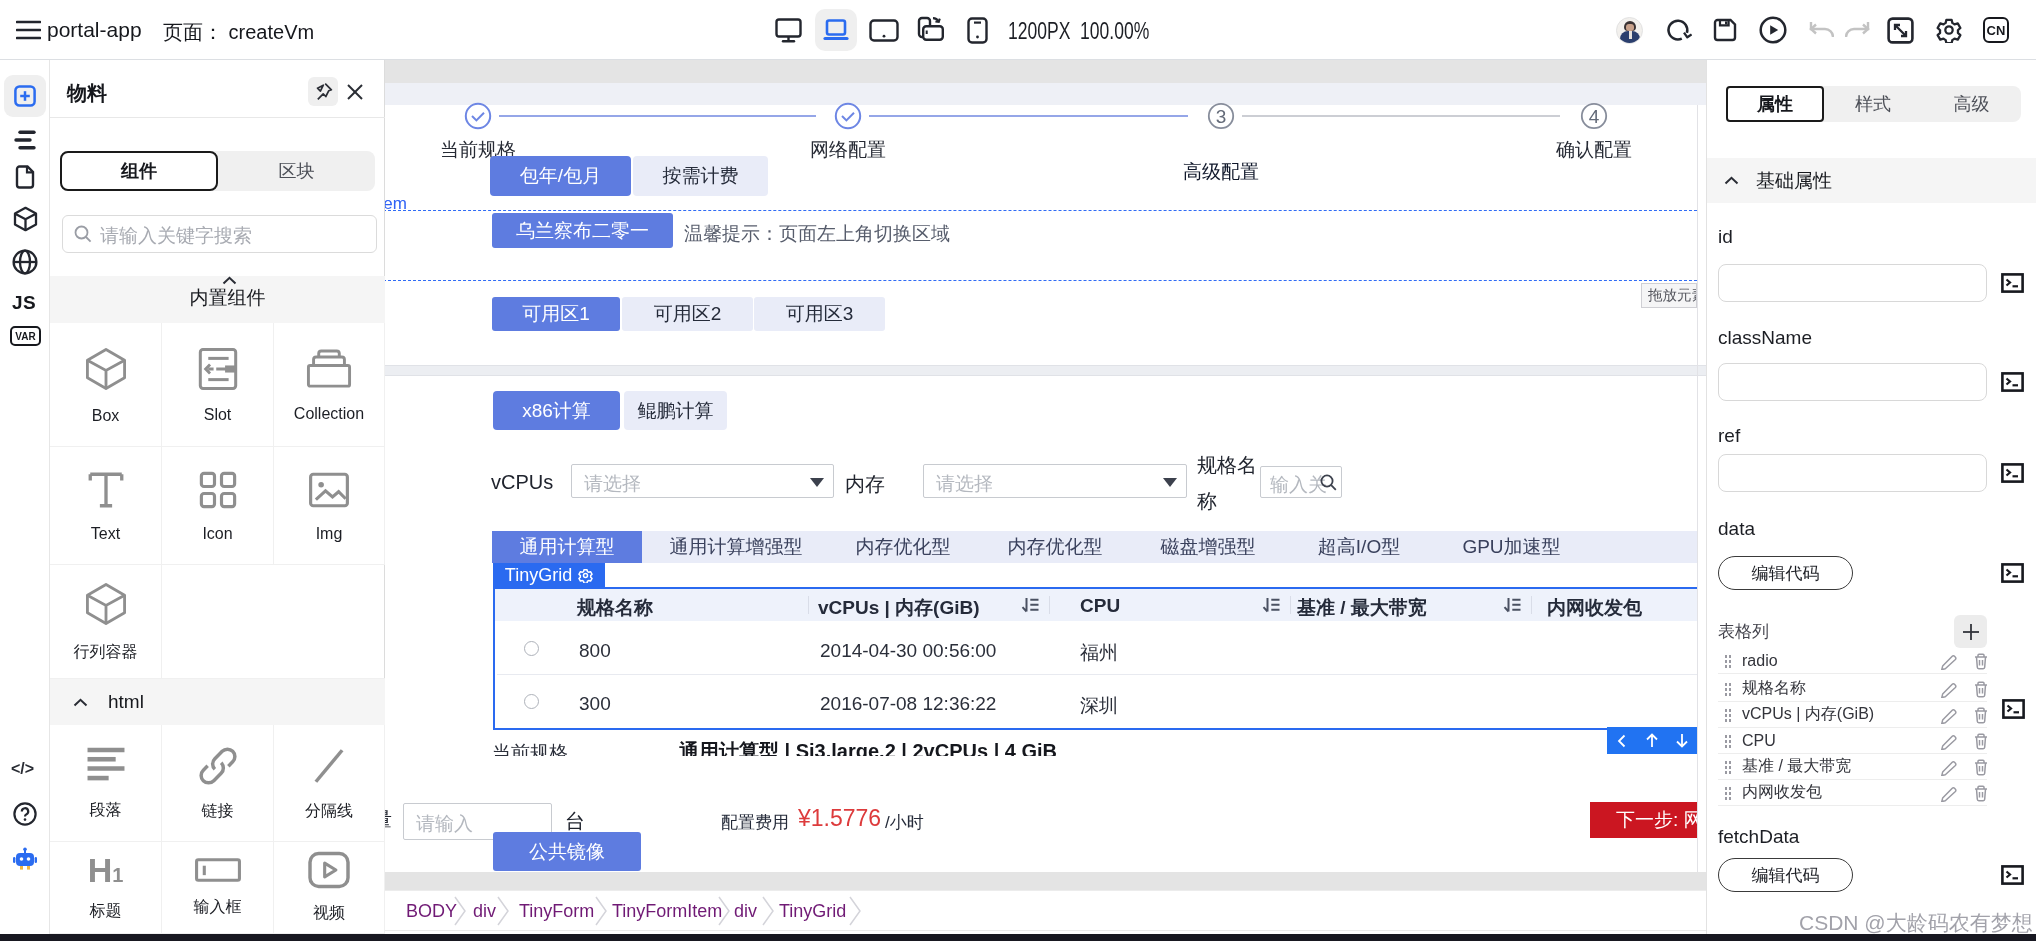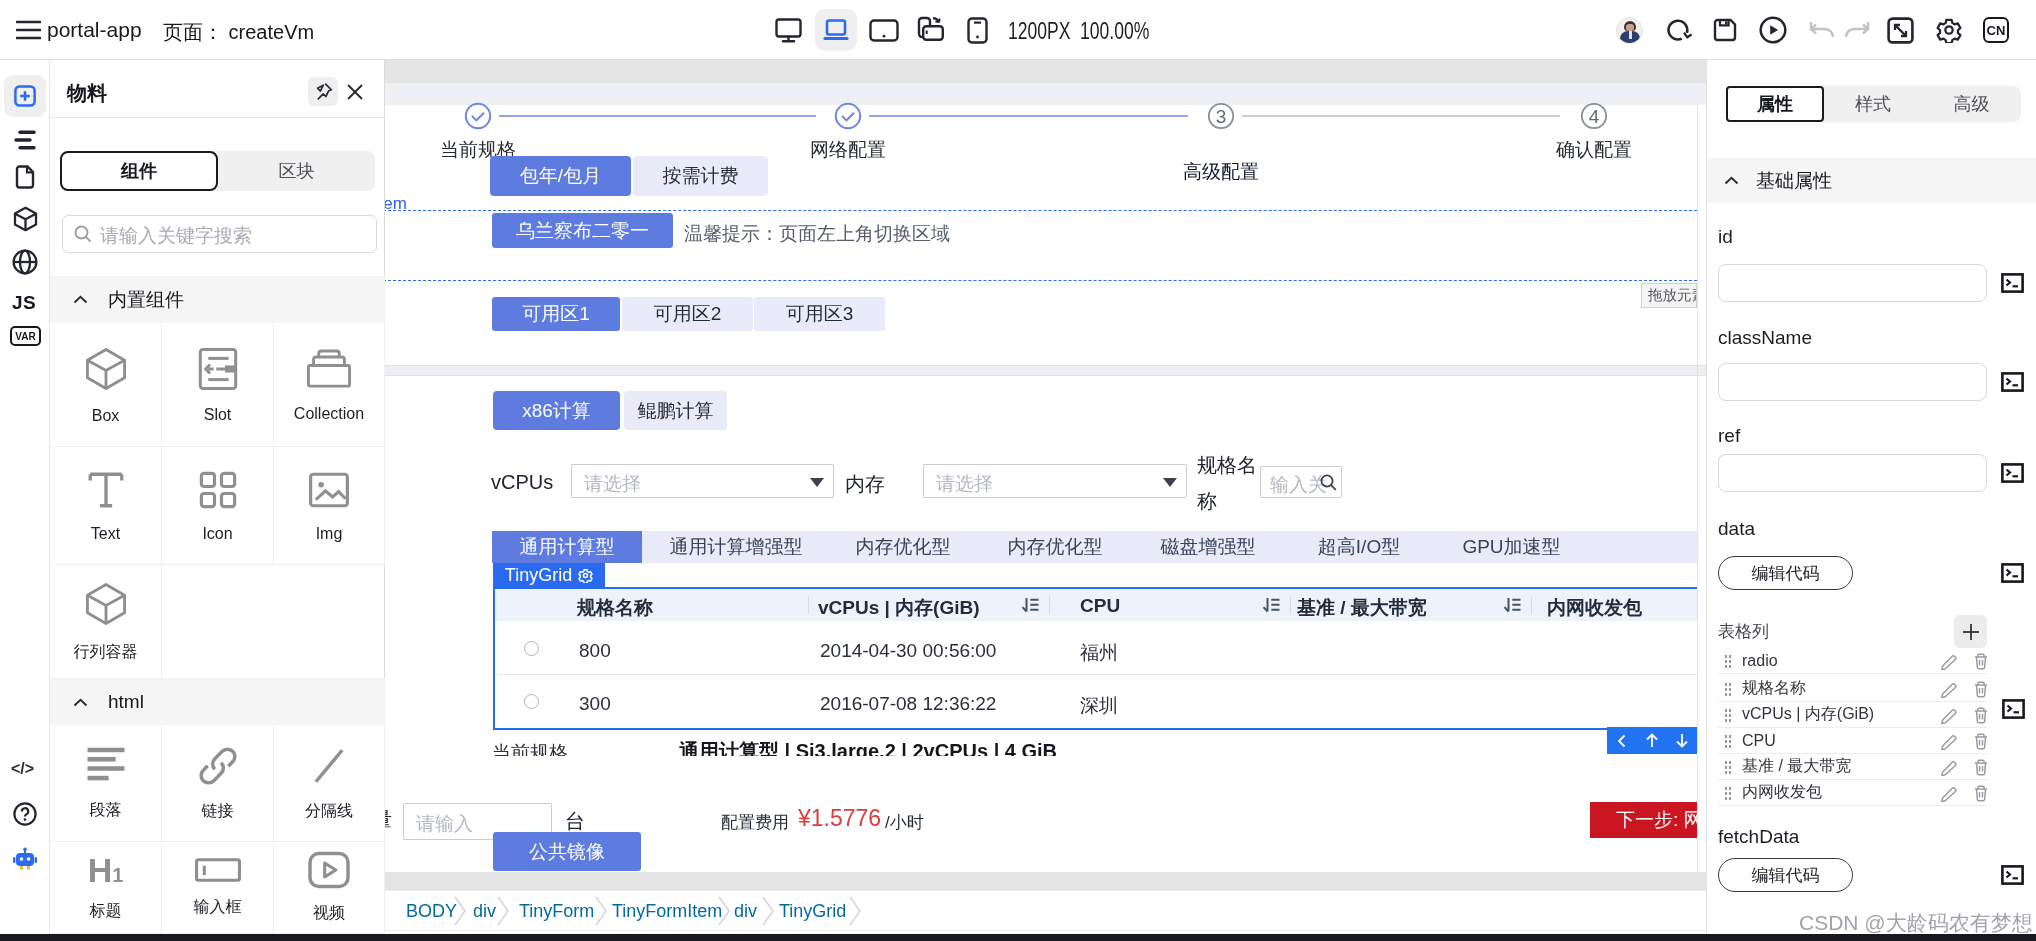--- a/index.html
+++ b/index.html
@@ -28,21 +28,21 @@
   .btn-light { background:#e9ecf8; color:#252b3a; display:flex; align-items:center; justify-content:center;
     border-radius:4px; font-size:19px; }
   .cell { position:absolute; border-right:1px solid #f0f0f0; border-bottom:1px solid #f0f0f0;
     display:flex; flex-direction:column; align-items:center; justify-content:center; gap:14px; }
   .cell span { font-size:16px; color:#1c1e24; }
   .seg { height:32px; display:flex; align-items:center; justify-content:center;
     font-size:19px; color:#39405c; background:#e9ecf8; }
   .hdr { font-size:19px; font-weight:bold; color:#252b3a; }
   .cl { font-size:19px; color:#2b2f3a; }
   .sorti { width:18px; height:16px; }
-  .crumb { position:absolute; top:10px; font-size:18px; color:#0369a1;text-align:center; }
+  .crumb { position:absolute; top:10px; font-size:18px; color:#701a75;text-align:center; }
   .csep { position:absolute; top:5px; width:12px; height:30px; }
   .inp { width:269px; height:38px; border:1px solid #d8d8d8; border-radius:8px; background:#fff; }
   .term { width:23px; height:20px; }
   .pill { width:135px; height:34px; border:1.5px solid #3a3a3a; border-radius:17px;
     display:flex; align-items:center; justify-content:center; font-size:17px; color:#1c1e24; }
   .row { left:11px; width:269px; height:26px; border-bottom:1px solid #ededed;
     display:flex; align-items:center; }
   .row .rt { font-size:16px; color:#33343b; margin-left:11px; }
   .dots { width:7px; height:14px; margin-left:6px;
     background-image:radial-gradient(circle, #9a9aa2 1.2px, transparent 1.3px);
@@ -380,21 +380,21 @@
   <div class="abs" style="left:10px;top:91px;width:158px;height:40px;background:#fff;border:2px solid #1a1a1a;border-radius:8px;display:flex;align-items:center;justify-content:center;font-size:18px;font-weight:bold;color:#16181d;">组件</div>
   <div class="abs" style="left:168px;top:91px;width:157px;height:40px;display:flex;align-items:center;justify-content:center;font-size:18px;color:#4c4f57;">区块</div>
 
   <div class="abs" style="left:12px;top:155px;width:315px;height:38px;border:1px solid #dbdbdb;border-radius:6px;"></div>
   <svg class="abs" style="left:24px;top:165px" width="18" height="18" viewBox="0 0 18 18">
     <circle cx="7.5" cy="7.5" r="6" fill="none" stroke="#9a9da5" stroke-width="1.8"></circle>
     <line x1="12" y1="12" x2="16.6" y2="16.6" stroke="#9a9da5" stroke-width="1.8"></line>
   </svg>
   <div class="abs" style="left:50px;top:163px;font-size:19px;color:#a8abb2;">请输入关键字搜索</div>
 
-  <div class="abs" style="left:0;top:216px;width:335px;height:47px;background:#f5f5f5;display:flex;align-items:center;">
+  <div class="abs" style="left:0;top:216px;width:335px;height:47px;background:#f5f5f5;display:flex;align-items:center;flex-direction:column;">
     <svg style="margin-left:23px" width="15" height="9" viewBox="0 0 15 9">
         <path d="M1.5 7.5 L7.5 1.8 L13.5 7.5" fill="none" stroke="#2a2d35" stroke-width="2"></path>
       </svg>
     <span style="margin-left:20px;font-size:19px;color:#16181d;">内置组件</span>
   </div>
   <div id="grid1" class="abs" style="left:0;top:263px;width:335px;">
 
     <div class="cell" style="left:0;top:0;width:112px;height:124px;">
       <svg width="46" height="48" viewBox="0 0 26 26">
           <path d="M13 2 L23.5 8 v10 L13 24 L2.5 18 V8 Z" fill="none" stroke="#8f8f8f" stroke-width="1.6" stroke-linejoin="round"></path>

